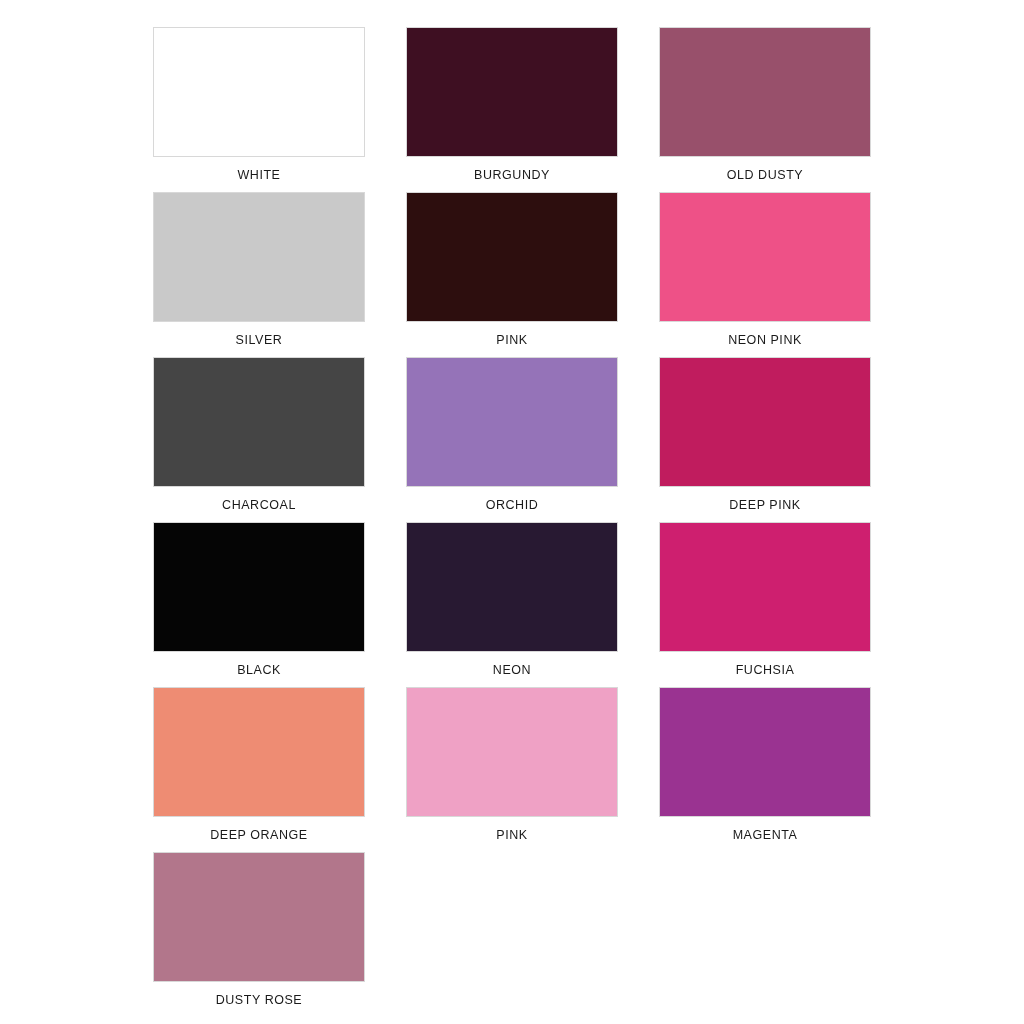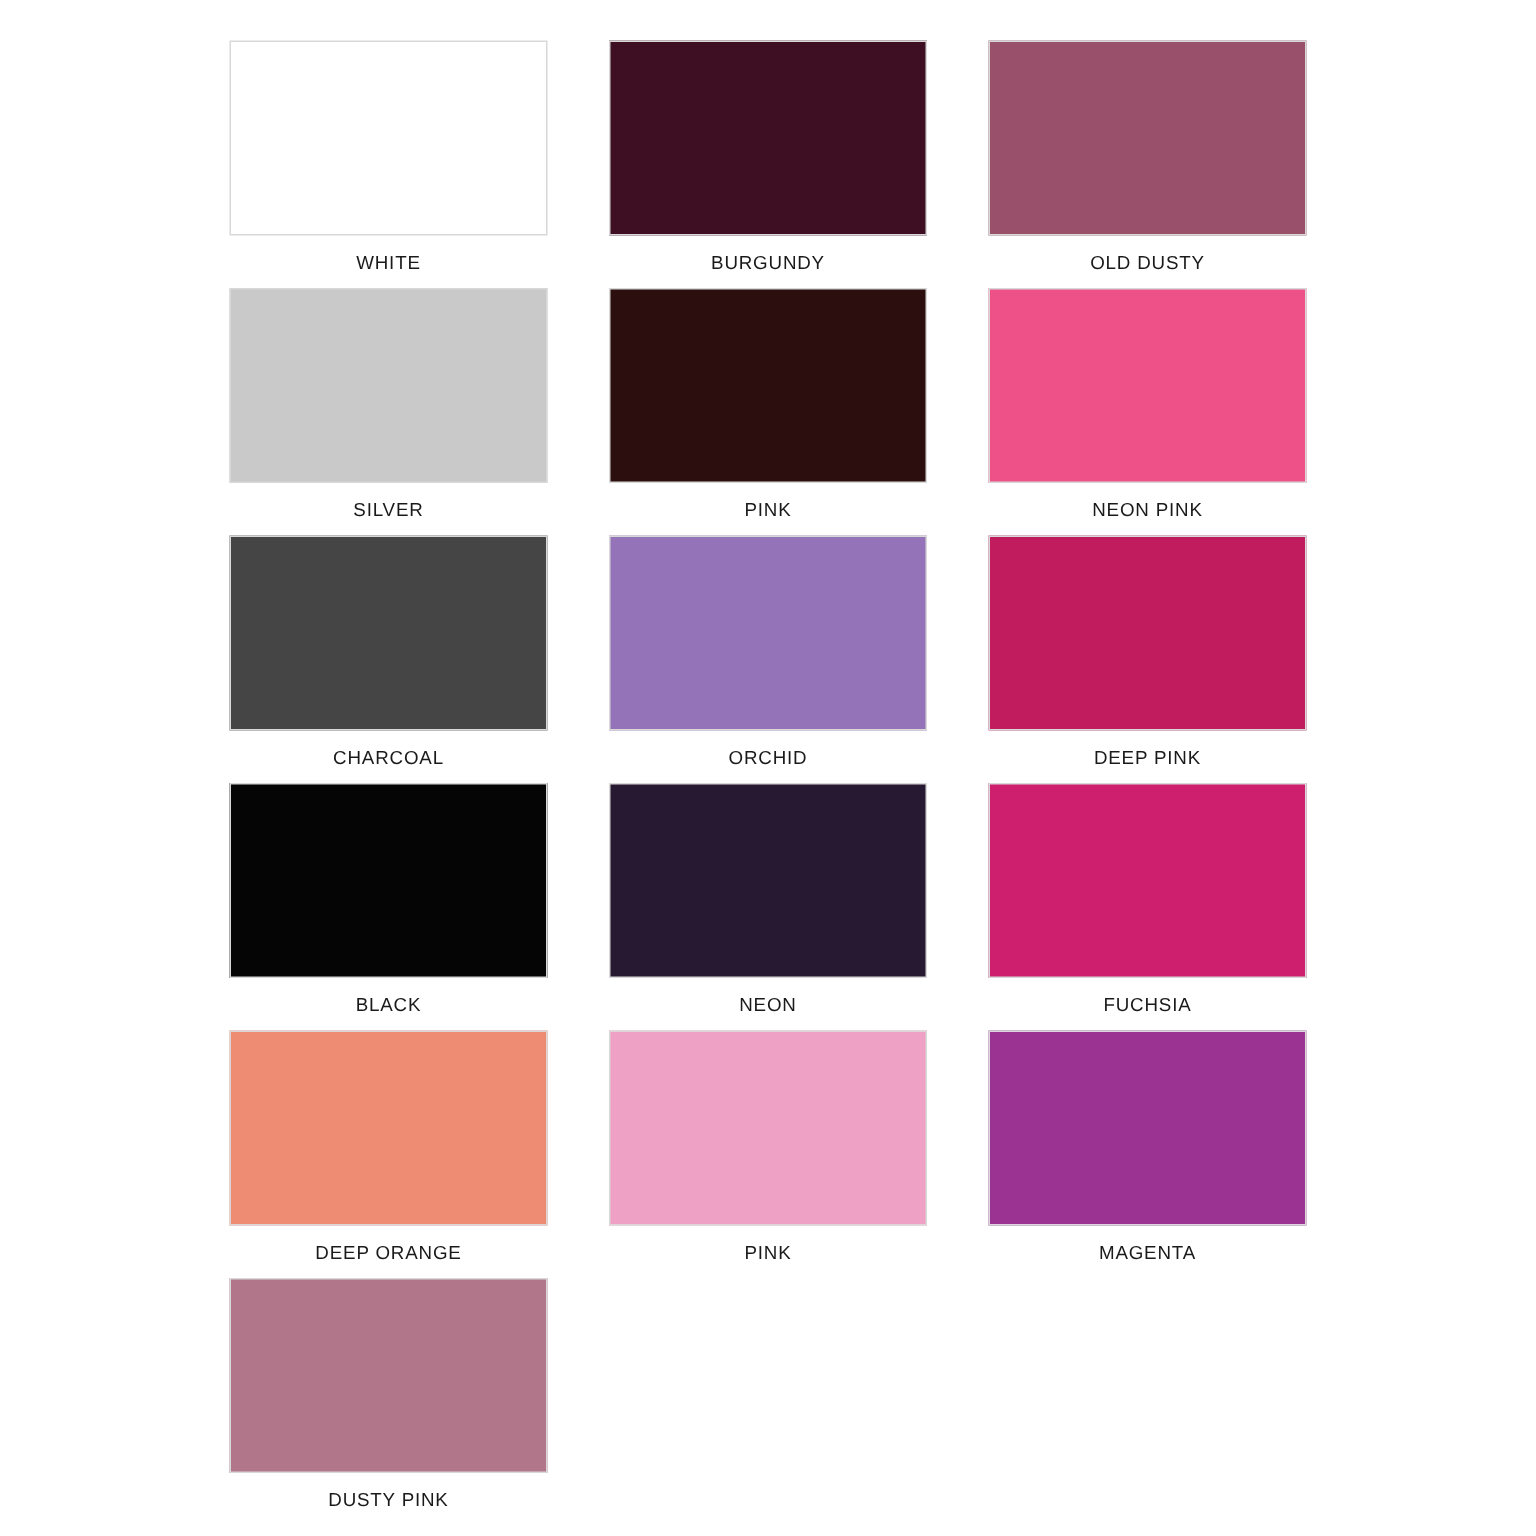--- a/index.html
+++ b/index.html
@@ -107,15 +107,15 @@
     <div class="swatch-cell">
       <div class="swatch-chip" style="background: rgb(239, 161, 197);"></div>
       <div class="swatch-label">PINK</div>
     </div>
     <div class="swatch-cell">
       <div class="swatch-chip" style="background: rgb(154, 51, 145);"></div>
       <div class="swatch-label">MAGENTA</div>
     </div>
     <div class="swatch-cell">
       <div class="swatch-chip" style="background: rgb(178, 118, 139);"></div>
-      <div class="swatch-label">DUSTY PINK</div>
+      <div class="swatch-label">DUSTY ROSE</div>
     </div>
   </div>
 
 </body></html>

